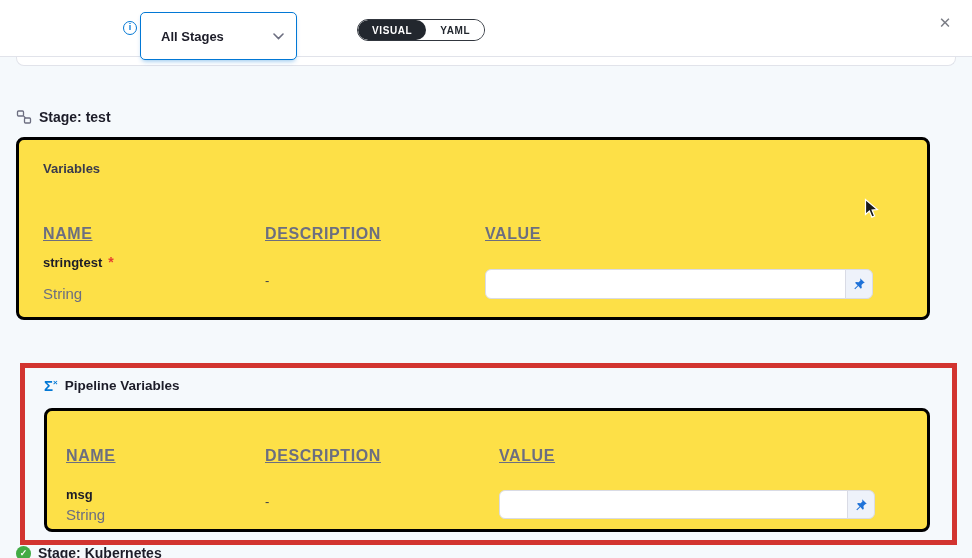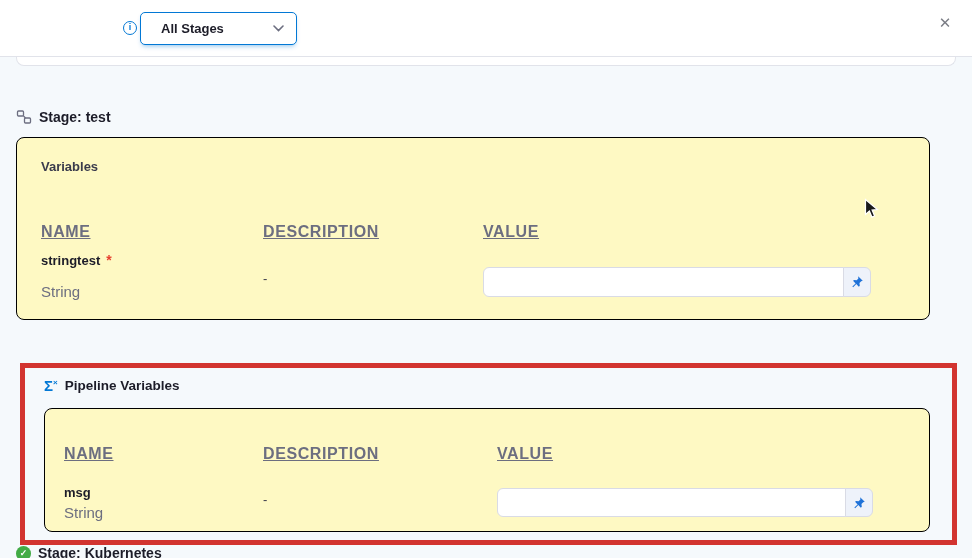--- a/index.html
+++ b/index.html
@@ -20,21 +20,21 @@
     position: absolute; left: 16px; top: 16px;
     font-size: 19px; font-weight: 700; color: #1c1c28; letter-spacing: .2px;
   }
   .info-icon {
     position: absolute; left: 123px; top: 21px;
     width: 14px; height: 14px; border: 1.4px solid #0278d5; border-radius: 50%;
     color: #0278d5; font-size: 9px; font-weight: 700; line-height: 11px;
     text-align: center; font-style: normal;
   }
   .stage-select {
-    position: absolute; left: 140px; top: 12px; width: 157px; height: 33px;
+    position: absolute; left: 140px; top: 12px; width: 157px; height: 48px;
     background: #ffffff; border: 1px solid #0278d5; border-radius: 5px;
     display: flex; align-items: center; padding: 0 12px 0 20px;
     box-shadow: 0 3px 5px -2px rgba(2,120,213,.45);
     cursor: pointer;
   }
   .stage-select-value { flex: 1; font-size: 13px; font-weight: 700; color: #1c1c28; }
   .view-toggle {
     position: absolute; left: 357px; top: 19px; height: 22px;
     display: flex; align-items: stretch;
     border: 1px solid #31363e; border-radius: 11px; background: #ffffff;
@@ -65,22 +65,22 @@
     border-radius: 0 0 8px 8px;
   }
 
   .section-label {
     position: absolute; display: flex; align-items: center; gap: 7px;
     font-size: 14px; font-weight: 700; color: #1c1c28;
   }
   .stage-test-label { left: 16px; top: 44px; margin-top: 8px; }
 
   .card {
-    position: absolute; background: #fef9c3;
-    border: 1px solid #000000; border-radius: 8px;
+    position: absolute; background: #fde047;
+    border: 3px solid #000000; border-radius: 8px;
   }
   .variables-card { left: 16px; top: 80px; width: 914px; height: 183px; }
   .card-title { position: absolute; left: 24px; top: 21px; font-size: 13px; font-weight: 600; color: #3a3b4c; }
 
   .col-header {
     position: absolute; font-size: 16px; font-weight: 700;
     color: #6c6e80; letter-spacing: .6px; text-decoration: underline;
   }
   .var-name  { position: absolute; font-size: 13px; font-weight: 700; color: #1c1c28; }
   .required-star { color: #e6402f; font-size: 14px; font-weight: 700; margin-left: 6px; }
@@ -128,20 +128,24 @@
 
   <div class="stage-select">
     <span class="stage-select-value">All Stages</span>
     <span style="display:flex;">
       <svg width="11" height="7" viewBox="0 0 11 7">
           <path d="M1 1l4.5 4.5L10 1" stroke="#6c6e80" stroke-width="1.6" fill="none" stroke-linecap="round"></path>
         </svg>
     </span>
   </div>
 
+  <div class="view-toggle">
+    <div class="toggle-seg toggle-visual">VISUAL</div>
+    <div class="toggle-seg toggle-yaml">YAML</div>
+  </div>
 
   <div class="close-btn">✕</div>
 </div>
 
 <div class="content">
 
   <div class="card-remnant"></div>
 
   <div class="section-label stage-test-label">
     <span style="display:flex;">

